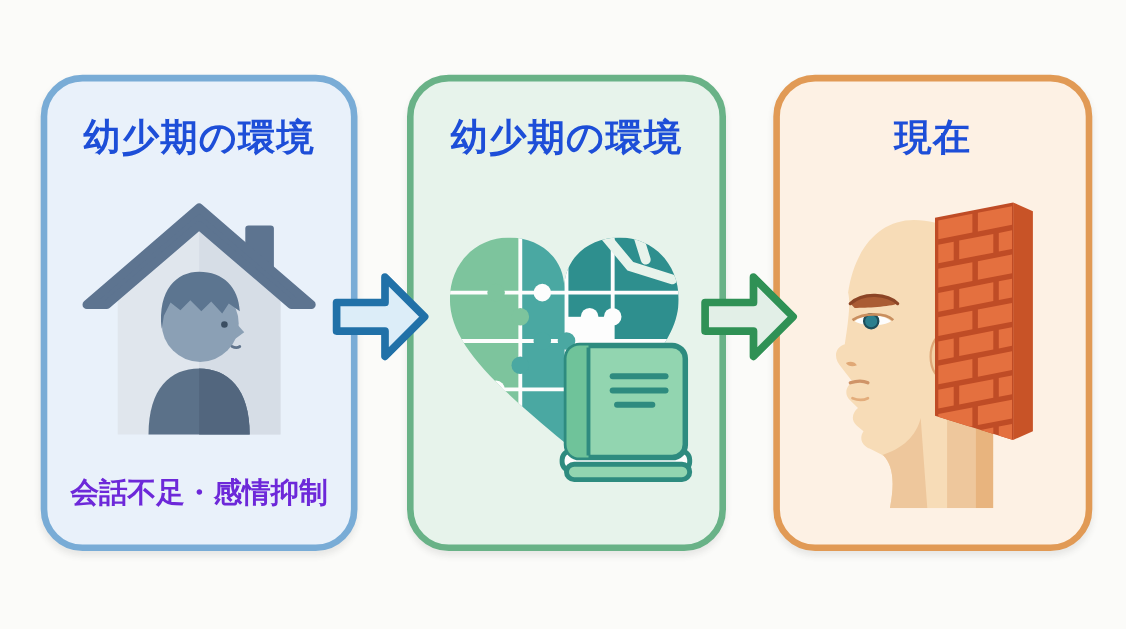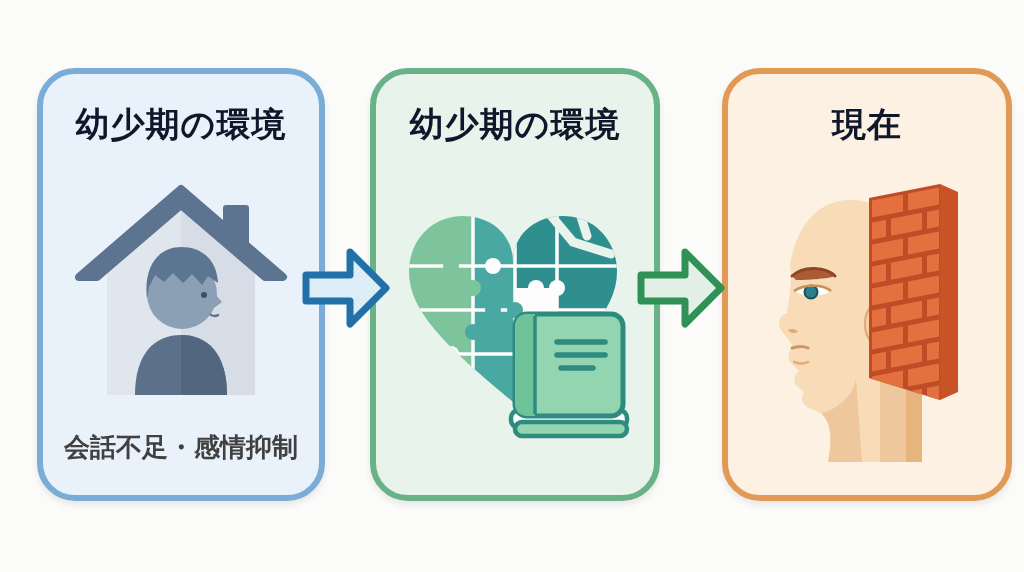--- a/index.html
+++ b/index.html
@@ -21,42 +21,42 @@
     height: 433px;
     border-radius: 38px;
     border: 6px solid;
     display: flex;
     flex-direction: column;
     align-items: center;
     box-shadow: 0 4px 6px rgba(60,60,60,0.10);
   }
   .panel-childhood { left: 37px;  width: 288px; background: #e9f1fa; border-color: #79acd6; }
   .panel-learning  { left: 370px; width: 290px; background: #e7f3eb; border-color: #69b287; }
-  .panel-present   { left: 722px; width: 290px; background: #fdf1e4; border-color: #e19a55; }
+  .panel-present   { left: 703px; width: 290px; background: #fdf1e4; border-color: #e19a55; }
   .panel-title {
     margin-top: 28px;
     font-size: 34px;
     font-weight: bold;
-    color: #0f172a;
+    color: #1d4ed8;
     letter-spacing: 1px;
     white-space: nowrap;
   }
   .icon-area {
     flex: 1;
     width: 100%;
     display: flex;
     align-items: center;
     justify-content: center;
     overflow: hidden;
   }
   .panel-caption {
     margin-bottom: 30px;
     font-size: 26px;
     font-weight: bold;
-    color: #404040;
+    color: #6d28d9;
     white-space: nowrap;
   }
   .flow-arrow {
     position: absolute;
     top: 242px;
     width: 90px;
     height: 92px;
     z-index: 5;
   }
   .flow-arrow-1 { left: 301px; }

